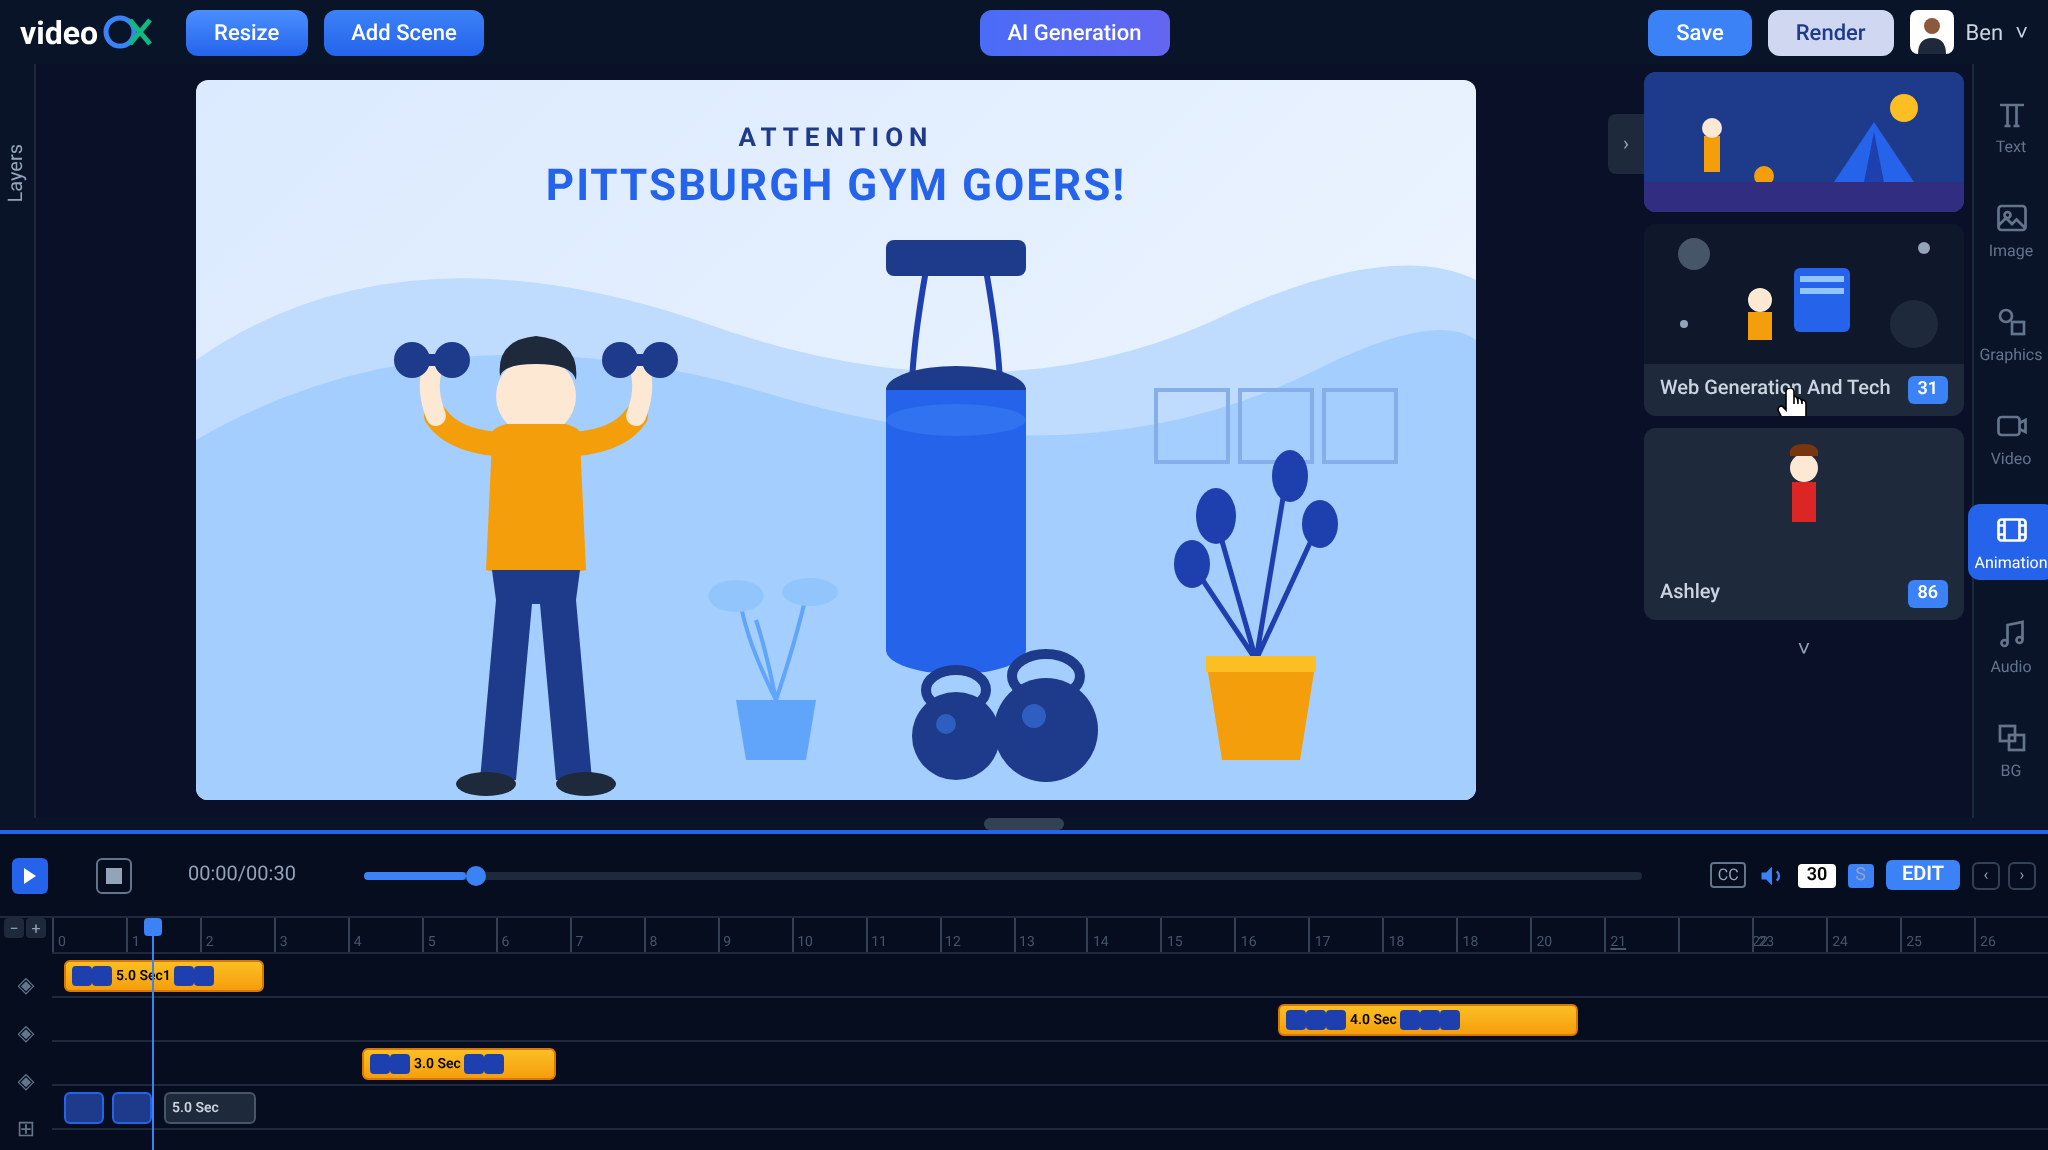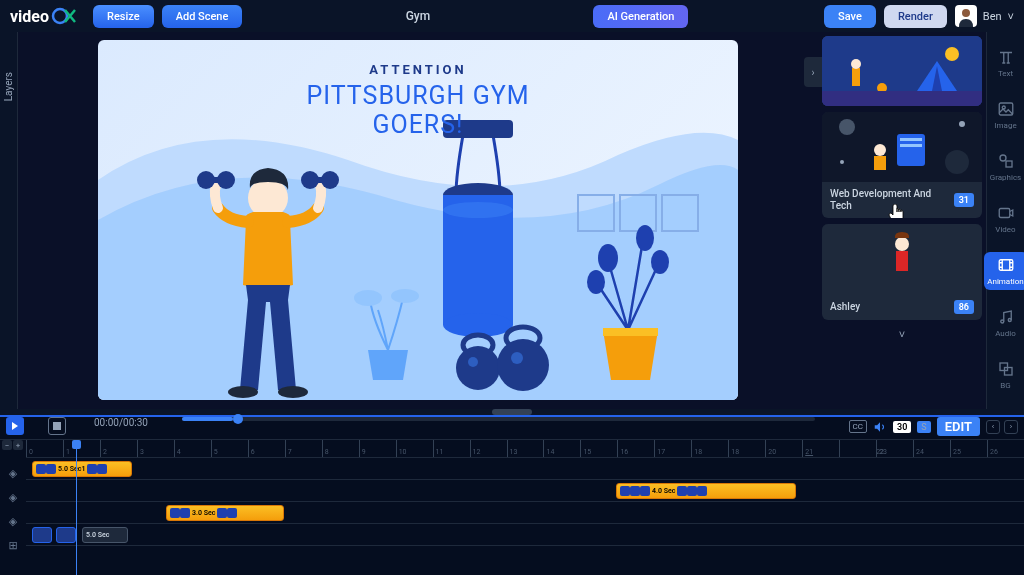--- a/index.html
+++ b/index.html
@@ -17,46 +17,46 @@
 .top-spacer{flex:0.3}
 .user{display:flex;align-items:center;gap:6px;font-size:11px;color:#cbd5e1}
 .avatar{width:22px;height:22px;border-radius:4px;background:#fff;overflow:hidden;display:flex;align-items:flex-end;justify-content:center}
 .main{flex:1;display:flex;overflow:hidden}
 .layers-tab{width:18px;background:#0a1428;display:flex;align-items:flex-start;justify-content:center;padding-top:40px;border-right:1px solid #1e293b}
 .layers-tab span{writing-mode:vertical-rl;transform:rotate(180deg);font-size:10px;color:#94a3b8}
 .canvas-area{flex:1;background:#0a1028;display:flex;align-items:flex-start;justify-content:center;padding:8px 10px;position:relative}
 .canvas{width:640px;height:360px;background:linear-gradient(135deg,#dbeafe,#eff6ff);border-radius:6px;position:relative;overflow:hidden}
 .canvas-title{position:absolute;top:22px;left:50%;transform:translateX(-50%);text-align:center;z-index:3}
 .canvas-title .line1{font-size:13px;letter-spacing:3px;color:#1e3a8a;font-weight:700;margin-bottom:4px}
-.canvas-title .line2{font-size:25px;font-weight:400;color:#2563eb;letter-spacing:1px}
+.canvas-title .line2{font-size:22px;font-weight:700;color:#2563eb;letter-spacing:1px}
 .wave{position:absolute;top:0;left:0;width:100%;height:100%}
 .nav-chevron{position:absolute;right:-4px;top:25px;width:18px;height:30px;background:#1e293b;border-radius:4px 0 0 4px;display:flex;align-items:center;justify-content:center;color:#94a3b8;font-size:10px}
 .templates{width:168px;background:#0a1028;display:flex;flex-direction:column;padding:4px;gap:6px;overflow:hidden}
 .template-card{background:#1e293b;border-radius:6px;overflow:hidden}
 .template-thumb{height:70px;background:#0f172a;display:flex;align-items:center;justify-content:center;position:relative}
 .template-info{padding:6px 8px;display:flex;justify-content:space-between;align-items:center}
 .template-name{font-size:10px;color:#cbd5e1;font-weight:500;line-height:1.2}
 .template-badge{background:#3b82f6;color:#fff;font-size:9px;padding:2px 5px;border-radius:3px;font-weight:600}
 .expand-chevron{color:#94a3b8;text-align:center;font-size:11px;padding:2px}
 .tools{width:38px;background:#0a1428;display:flex;flex-direction:column;align-items:center;padding-top:12px;gap:14px;border-left:1px solid #1e293b}
 .tool{display:flex;flex-direction:column;align-items:center;gap:3px;color:#64748b;font-size:8px;cursor:pointer;padding:4px;border-radius:6px;width:44px}
 .tool.active{background:#2563eb;color:#fff}
 .tool svg{width:18px;height:18px}
 .timeline{height:160px;background:#050d1f;border-top:2px solid #2563eb;display:flex;flex-direction:column}
-.tl-controls{height:23px;display:flex;align-items:flex-start;padding:0 6px;gap:24px;border-bottom:1px solid #1e293b}
+.tl-controls{height:42px;display:flex;align-items:center;padding:0 6px;gap:24px;border-bottom:1px solid #1e293b}
 .play-btn{width:18px;height:18px;background:#2563eb;border-radius:3px;display:flex;align-items:center;justify-content:center;cursor:pointer}
 .stop-btn{width:18px;height:18px;border:1px solid #64748b;border-radius:3px;display:flex;align-items:center;justify-content:center;cursor:pointer}
 .time-display{color:#94a3b8;font-size:10px;margin-left:4px}
 .tl-scrubber{flex:1;height:4px;background:#1e293b;border-radius:2px;position:relative;margin:0 10px}
 .tl-scrubber-fill{width:8%;height:100%;background:#3b82f6;border-radius:2px}
 .tl-scrubber-handle{position:absolute;left:8%;top:-3px;width:10px;height:10px;background:#3b82f6;border-radius:50%}
 .tl-right{display:flex;align-items:center;gap:6px;font-size:9px;color:#94a3b8}
 .cc-badge{border:1px solid #64748b;padding:1px 3px;border-radius:2px;font-size:8px}
 .fps-box{background:#fff;color:#000;padding:1px 4px;border-radius:2px;font-size:9px;font-weight:600}
-.edit-btn{background:#3b82f6;color:#fff;padding:2px 8px;border-radius:3px;font-size:13px;font-weight:600}
+.edit-btn{background:#3b82f6;color:#fff;padding:2px 8px;border-radius:3px;font-size:10px;font-weight:600}
 .nav-arrows{display:flex;gap:4px}
 .nav-arr{width:14px;height:14px;border:1px solid #334155;border-radius:3px;display:flex;align-items:center;justify-content:center;font-size:8px}
 .tl-body{flex:1;display:flex;position:relative}
 .tl-left-tools{width:26px;display:flex;flex-direction:column;padding-top:4px;gap:2px}
 .tl-left-icon{height:22px;display:flex;align-items:center;justify-content:center;color:#64748b;font-size:11px}
 .tl-tracks{flex:1;position:relative;overflow:hidden}
 .tl-ruler{height:18px;position:relative;border-bottom:1px solid #1e293b;display:flex}
 .tl-tick{position:absolute;top:0;font-size:7px;color:#475569;border-left:1px solid #334155;height:100%;padding-left:2px;padding-top:8px}
 .tl-track{height:22px;border-bottom:1px solid #1e293b;position:relative}
 .tl-clip{position:absolute;height:16px;top:3px;background:linear-gradient(180deg,#fbbf24,#f59e0b);border-radius:3px;display:flex;align-items:center;padding:0 3px;font-size:7px;color:#000;font-weight:600;overflow:hidden;border:1px solid #d97706}
@@ -77,21 +77,20 @@
   <div class="logo">
     <span>video</span>
     <svg width="26" height="18" viewBox="0 0 26 18">
         <circle cx="9" cy="9" r="7" fill="none" stroke="#3b82f6" stroke-width="2.5"></circle>
         <path d="M14 3 L24 15 M24 3 L14 15" stroke="#10b981" stroke-width="2.5" fill="none"></path>
       </svg>
   </div>
   <button class="btn btn-blue">Resize</button>
   <button class="btn btn-teal">Add Scene</button>
   <div class="top-spacer"></div>
-  <div class="project-title">Gym</div>
   <div class="top-spacer"></div>
   <button class="btn btn-ai">AI Generation</button>
   <div style="flex:0.6"></div>
   <button class="btn btn-save">Save</button>
   <button class="btn btn-render">Render</button>
   <div class="user">
     <div class="avatar">
       <svg width="18" height="20" viewBox="0 0 18 20">
           <circle cx="9" cy="6" r="4" fill="#8b5a3c"></circle>
           <path d="M2 20 Q2 12 9 12 Q16 12 16 20" fill="#1e293b"></path>
@@ -197,21 +196,21 @@
           <circle cx="140" cy="12" r="3" fill="#94a3b8"></circle>
           <circle cx="20" cy="50" r="2" fill="#94a3b8"></circle>
           <rect x="75" y="22" width="28" height="32" rx="3" fill="#2563eb"></rect>
           <rect x="78" y="26" width="22" height="3" fill="#93c5fd"></rect>
           <rect x="78" y="32" width="22" height="3" fill="#93c5fd"></rect>
           <circle cx="58" cy="38" r="6" fill="#fde8d4"></circle>
           <rect x="52" y="44" width="12" height="14" fill="#f59e0b"></rect>
         </svg>
       </div>
       <div class="template-info">
-        <span class="template-name">Web Development And Tech</span>
+        <span class="template-name">Web Generation And Tech</span>
         <span class="template-badge">31</span>
       </div>
       <div class="cursor-hand" style="bottom:-10px;left:66px">
         <svg width="18" height="20" viewBox="0 0 18 20">
             <path d="M5 2 L5 11 L3 9 Q1 9 1 11 L4 17 Q5 19 8 19 L12 19 Q15 19 15 15 L15 8 Q15 6 13 6 L13 8 Q13 5 11 5 L11 8 Q11 4 9 4 L9 8 L9 2 Q9 0 7 0 Q5 0 5 2" fill="#fff" stroke="#000" stroke-width="0.8"></path>
           </svg>
       </div>
     </div>
 
     <div class="template-card">
@@ -370,32 +369,32 @@
       <div class="tl-track">
           <div class="tl-clip" style="left:6px;width:100px">
             <span class="mini-icon"></span>
             <span class="mini-icon"></span>
             <span style="margin:0 2px">5.0 Sec1</span>
             <span class="mini-icon"></span>
             <span class="mini-icon"></span>
           </div>
         </div>
       <div class="tl-track">
-          <div class="tl-clip" style="left:590px;width:180px">
+          <div class="tl-clip" style="left:613px;width:150px">
             <span class="mini-icon"></span>
             <span class="mini-icon"></span>
             <span class="mini-icon"></span>
             <span style="margin:0 2px">4.0 Sec</span>
             <span class="mini-icon"></span>
             <span class="mini-icon"></span>
             <span class="mini-icon"></span>
           </div>
         </div>
       <div class="tl-track">
-          <div class="tl-clip" style="left:140px;width:118px">
+          <div class="tl-clip" style="left:155px;width:97px">
             <span class="mini-icon"></span>
             <span class="mini-icon"></span>
             <span style="margin:0 2px">3.0 Sec</span>
             <span class="mini-icon"></span>
             <span class="mini-icon"></span>
           </div>
         </div>
       <div class="tl-track">
         <div class="tl-clip audio" style="left:6px;width:20px"></div>
         <div class="tl-clip audio" style="left:30px;width:20px"></div>

